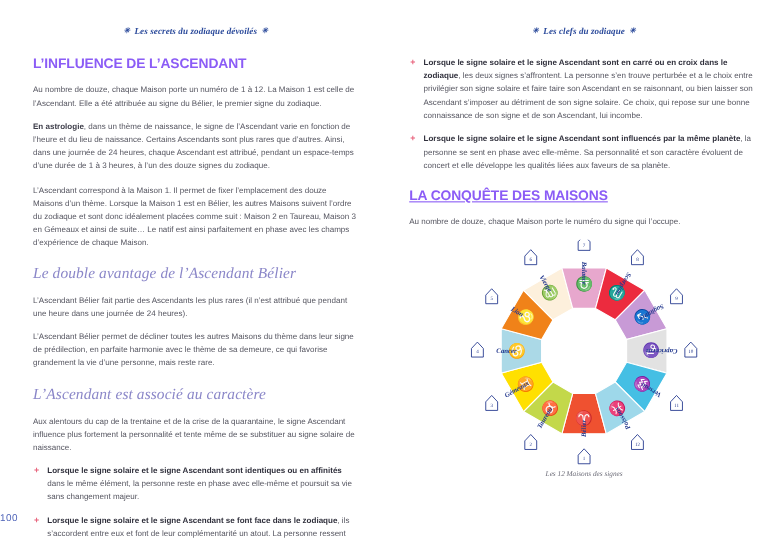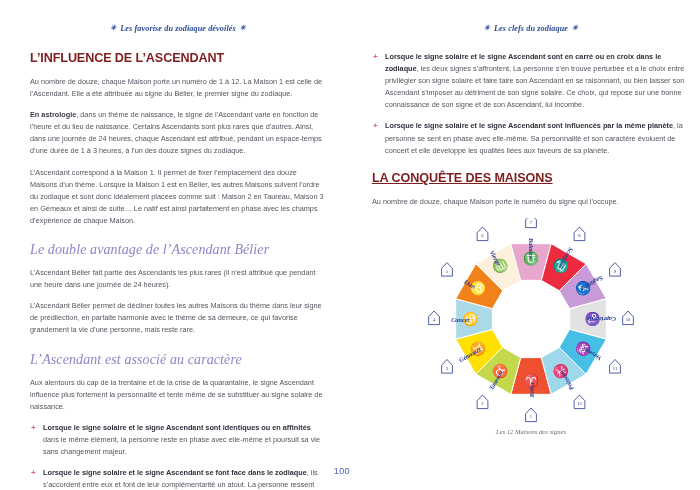--- a/index.html
+++ b/index.html
@@ -17,21 +17,21 @@
     text-align:center;
     font-family:"Liberation Serif", serif;
     font-style:italic;font-weight:bold;
     font-size:8.2px;letter-spacing:.1px;
     color:#2b4a9b;
     margin:0 0 18px 0;
   }
   .running-head .star{font-size:7px;vertical-align:1px;margin:0 4px;}
 
   h1.section{
-    font-size:12.6px;font-weight:bold;color:#7f1d1d;
+    font-size:12.6px;font-weight:bold;color:#8b5cf6;
     margin:0 0 11px 0;letter-spacing:-.1px;
     font-family:"Liberation Sans", sans-serif;
   }
   h2.sub{
     font-family:"Liberation Serif", serif;
     font-style:italic;font-size:14px;font-weight:normal;
     color:#8a86c8;margin:15px 0 9px 0;letter-spacing:.1px;
   }
   p.body{
     font-size:7.3px;line-height:12.1px;margin:0 0 9px 0;color:#54545f;
@@ -45,21 +45,21 @@
     font-size:7.3px;line-height:12.1px;margin:0 0 9px 0;color:#54545f;
   }
   ul.bullets li .plus{
     position:absolute;left:1px;top:0px;
     color:#e8607a;font-size:8px;font-weight:bold;line-height:12px;
   }
   ul.bullets li b{color:#30303c;font-weight:bold;}
 
   .folio{
     position:absolute;bottom:14px;width:100%;left:0;
-    text-align:right;font-size:9px;color:#4e63b8;
+    text-align:left;font-size:9px;color:#4e63b8;
     font-family:"Liberation Sans", sans-serif;letter-spacing:.4px;
   }
 
   
   .wheel-wrap{position:relative;width:300px;height:215px;margin:10px auto 0 auto;}
   .wheel{position:absolute;left:50%;top:0;transform:translateX(-50%);}
   .caption{
     position:absolute;bottom:-2px;left:0;width:100%;
     text-align:center;font-size:6.6px;color:#6a6a76;
     font-family:"Liberation Serif", serif;font-style:italic;
@@ -67,21 +67,21 @@
   svg text{font-family:"Liberation Serif", serif;}
 </style>
 </head>
 <body>
 
 <div class="spread">
 
   <div class="page left">
 
     <div class="running-head">
-      <span class="star">✳</span><span>Les favorise du zodiaque dévoilés</span><span class="star">✳</span>
+      <span class="star">✳</span><span>Les secrets du zodiaque dévoilés</span><span class="star">✳</span>
     </div>
 
     <h1 class="section">L’INFLUENCE DE L’ASCENDANT</h1>
 
     <p class="body">Au nombre de douze, chaque Maison porte un numéro de 1 à 12. La Maison 1 est celle de l’Ascendant. Elle a été attribuée au signe du Bélier, le premier signe du zodiaque.</p>
 
     <p class="body">
       <b>En astrologie</b><span>, dans un thème de naissance, le signe de l’Ascendant varie en fonction de l’heure et du lieu de naissance. Certains Ascendants sont plus rares que d’autres. Ainsi, dans une journée de 24 heures, chaque Ascendant est attribué, pendant un espace-temps d’une durée de 1 à 3 heures, à l’un des douze signes du zodiaque.</span>
     </p>
 

